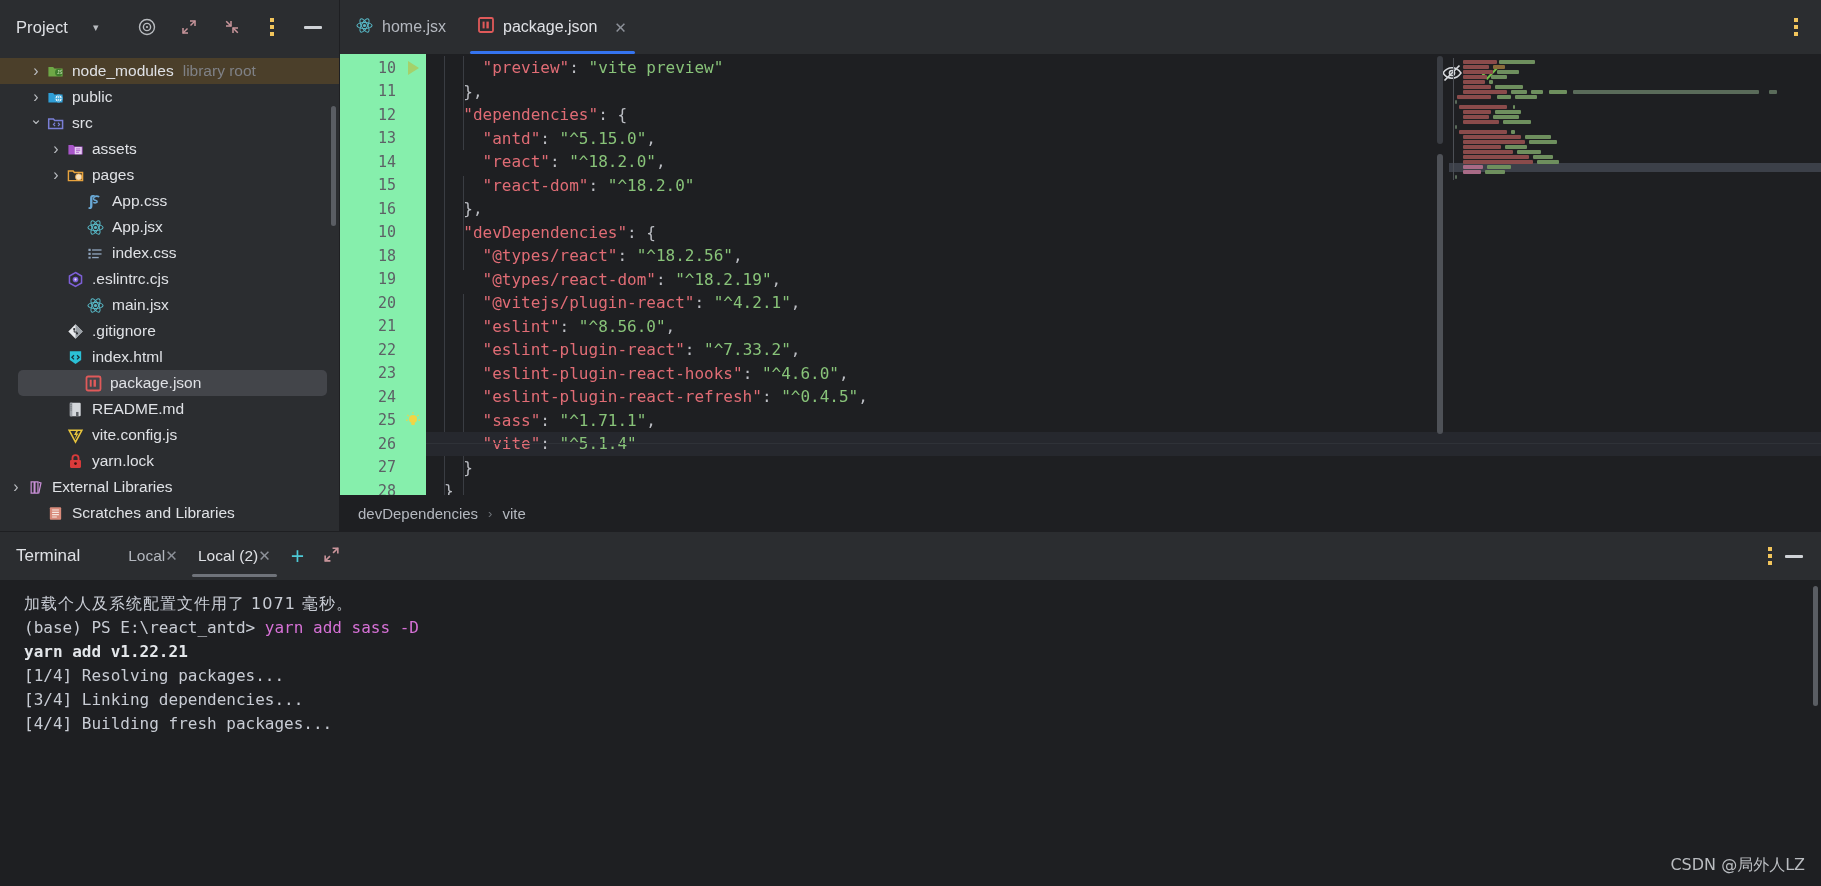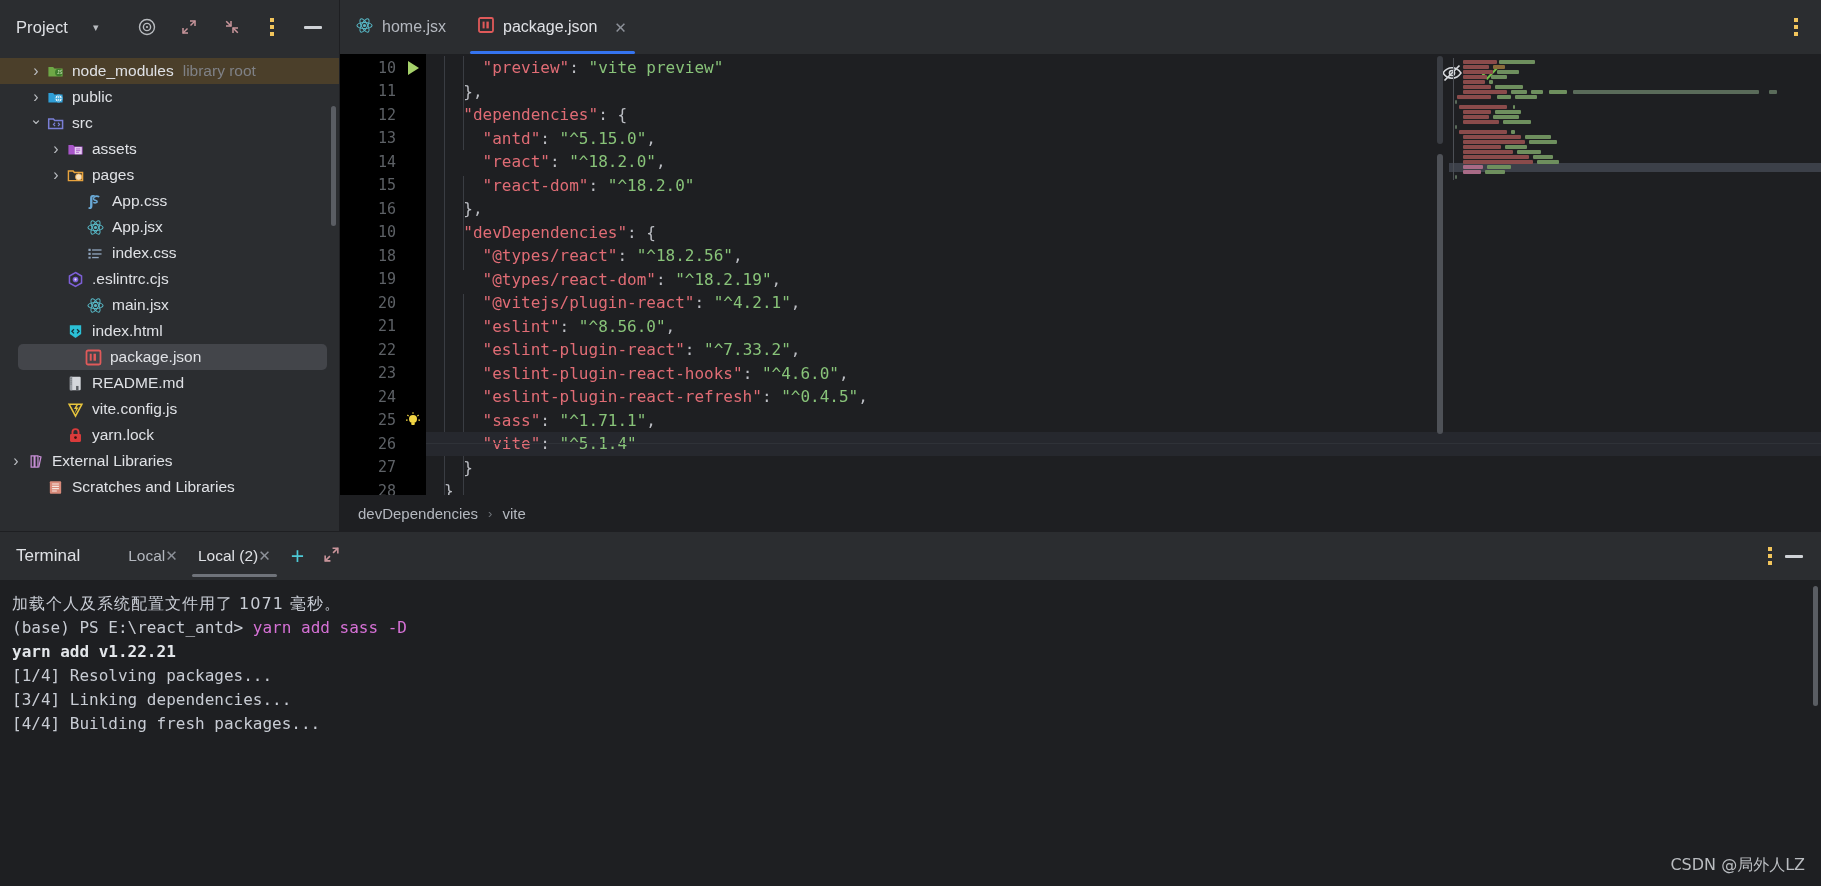--- a/index.html
+++ b/index.html
@@ -75,21 +75,21 @@
   .tree-scroll {
     position: absolute; right: 3px; top: 52px; width: 5px; height: 120px;
     background: #5a5d63; border-radius: 3px;
   }
 
   
   .editor-pane { flex: 1 1 auto; display: flex; flex-direction: column; min-width: 0; background: #1e1f22; }
   .code-area { flex: 1 1 auto; display: flex; position: relative; background: #1e1f22; min-height: 0; overflow: hidden; }
 
   .gutter {
-    width: 86px; flex: 0 0 86px; background: #000000; padding-top: 2px;
+    width: 86px; flex: 0 0 86px; background: #86efac; padding-top: 2px;
     font-family: "DejaVu Sans Mono", monospace; font-size: 15px;
   }
   .gline { height: 23.5px; display: flex; align-items: center; justify-content: flex-end; position: relative; }
   .gnum { color: #5d6166; padding-right: 4px; }
   .gmark { width: 26px; display: flex; align-items: center; justify-content: center; }
   .run-arrow { width: 0; height: 0; border-left: 11px solid #a5d16a; border-top: 7px solid transparent; border-bottom: 7px solid transparent; }
 
   .code-wrap { flex: 1 1 auto; position: relative; overflow: hidden; }
   .code {
     font-family: "DejaVu Sans Mono", monospace; font-size: 16px;
@@ -137,21 +137,21 @@
     content: ""; position: absolute; left: 4px; right: 4px; bottom: 3px; height: 3px;
     background: #6f737a; border-radius: 2px;
   }
   .term-tab .tclose { color: #8d9199; font-size: 15px; }
   .term-plus { color: #4ec9d6; font-size: 23px; line-height: 1; padding: 0 10px; cursor: pointer; }
   .term-expand { padding: 0 8px; cursor: pointer; }
   .term-header .spacer { flex: 1; }
   .minus-icon { width: 18px; height: 3px; background: #cfd2d6; border-radius: 1px; display: block; }
 
   .term-body {
-    flex: 1 1 auto; background: #1e1f22; padding: 12px 0 0 12px; overflow: hidden;
+    flex: 1 1 auto; background: #1e1f22; padding: 12px 0 0 24px; overflow: hidden;
     font-family: "DejaVu Sans Mono", monospace; font-size: 16px; color: #c8ccd4;
     position: relative;
   }
   .tline { height: 24px; white-space: pre; line-height: 24px; }
   .tline.cjk { font-family: "DejaVu Sans", sans-serif; letter-spacing: 1px; }
   .cmd { color: #d671d6; }
   .bold { font-weight: bold; color: #e3e6ea; }
 
   .watermark {
     position: absolute; right: 16px; bottom: 10px;
@@ -360,20 +360,34 @@
             <span class="arrow empty"></span>
             <span class="ficon">
               <svg width="17" height="17" viewBox="0 0 18 18">
                 <ellipse cx="9" cy="9" rx="8" ry="3.2" fill="none" stroke="#57b6c4" stroke-width="1.1"></ellipse>
                 <ellipse cx="9" cy="9" rx="8" ry="3.2" fill="none" stroke="#57b6c4" stroke-width="1.1" transform="rotate(60 9 9)"></ellipse>
                 <ellipse cx="9" cy="9" rx="8" ry="3.2" fill="none" stroke="#57b6c4" stroke-width="1.1" transform="rotate(120 9 9)"></ellipse>
                 <circle cx="9" cy="9" r="1.7" fill="#57b6c4"></circle>
               </svg>
             </span>
             <span class="tlabel">main.jsx</span>
+          </div>
+          <div class="trow">
+            <span style="flex: 0 0 auto; width: 48px;"></span>
+            <span class="arrow empty"></span>
+            <span class="ficon">
+              <svg width="17" height="17" viewBox="0 0 18 18">
+                <path d="M9 1.4L16.6 9 9 16.6 1.4 9z" fill="#e8eaed"></path>
+                <path d="M9 1.4L16.6 9 9 16.6z" fill="#9aa0a6"></path>
+                <circle cx="7.6" cy="6.4" r="1.1" fill="#2b2d30"></circle>
+                <circle cx="10.6" cy="11" r="1.1" fill="#2b2d30"></circle>
+                <path d="M7.6 6.4v3.2M7.6 9.6h3" stroke="#2b2d30" stroke-width="1"></path>
+              </svg>
+            </span>
+            <span class="tlabel">.gitignore</span>
           </div>
           <div class="trow">
             <span style="flex: 0 0 auto; width: 48px;"></span>
             <span class="arrow empty"></span>
             <span class="ficon">
               <svg width="17" height="17" viewBox="0 0 18 18">
                 <path d="M3 2.4h12v9.2L9 16 3 11.6z" fill="#2bc0d6"></path>
                 <path d="M7.4 6.6L5.2 8.8l2.2 2.2M10.6 6.6l2.2 2.2-2.2 2.2" fill="none" stroke="#17313a" stroke-width="1.4"></path>
               </svg>
             </span>

